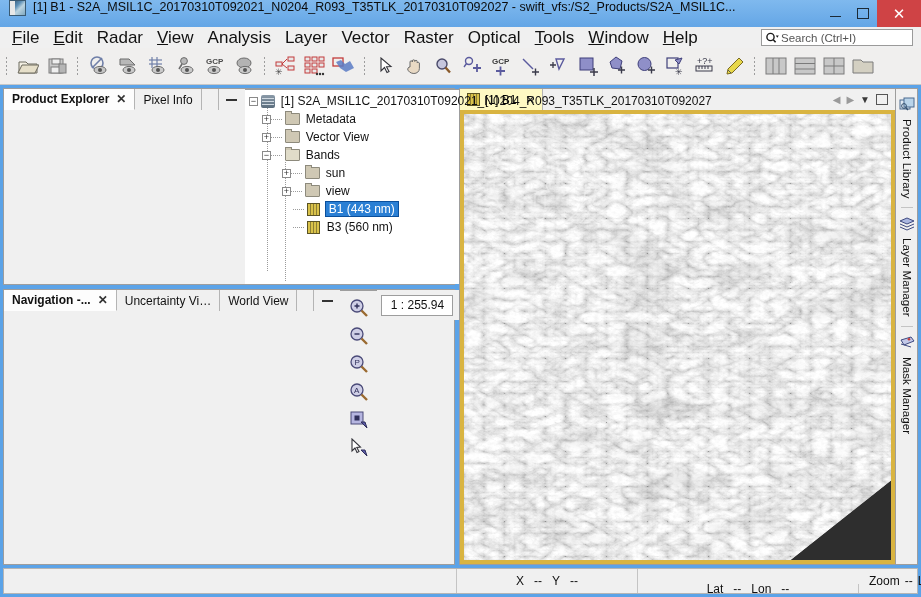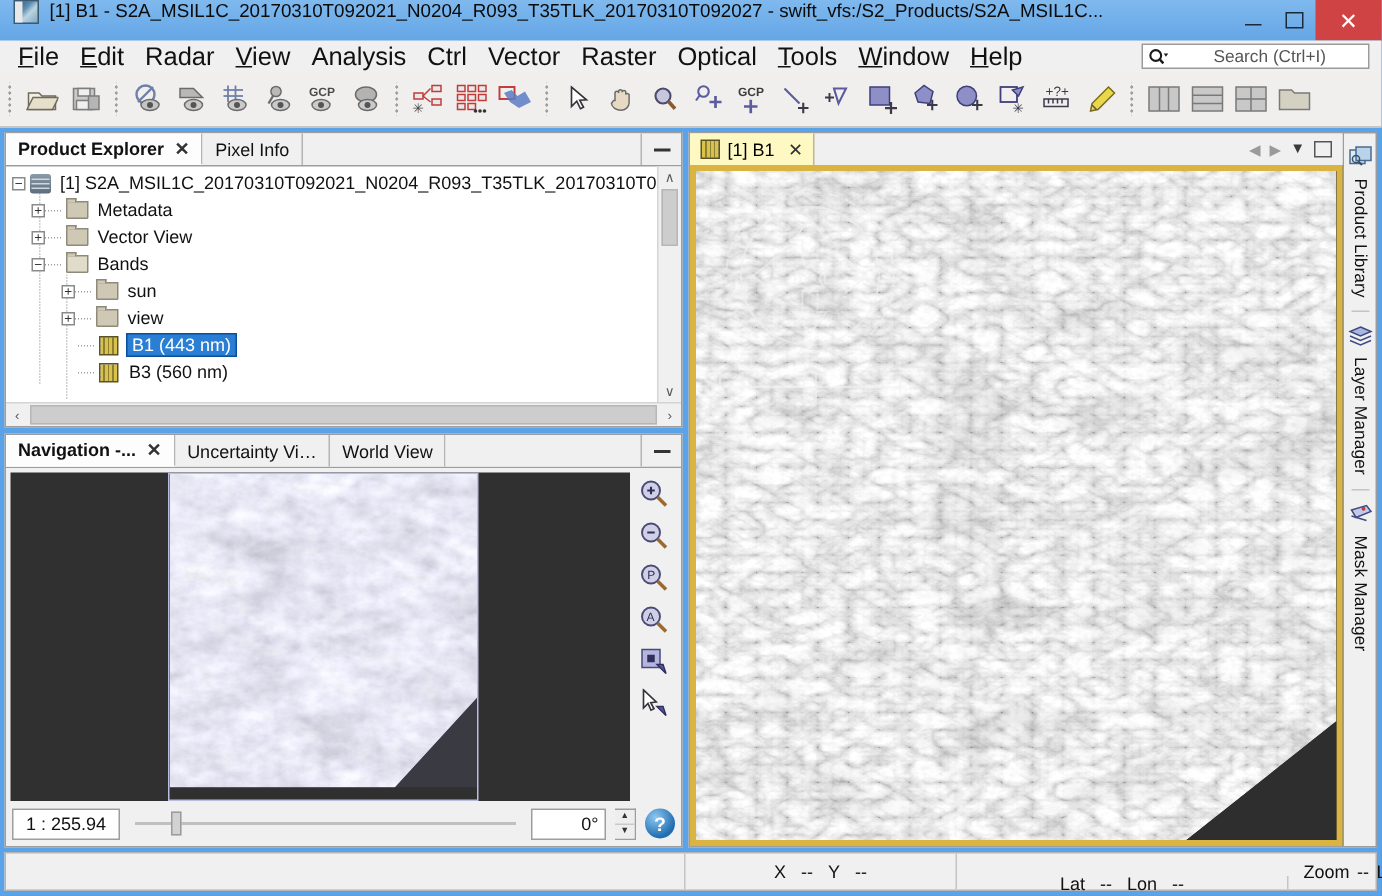--- a/index.html
+++ b/index.html
@@ -56,21 +56,21 @@
   }
   .menu-item u{text-decoration:underline;}
   .searchbox{
     position:absolute;right:8px;top:2px;
     width:152px;height:17px;background:#fff;border:1px solid #9a9a9a;
     display:flex;align-items:center;box-sizing:border-box;
   }
   .search-icon-wrap{width:19px;display:flex;align-items:center;justify-content:center;flex:0 0 auto;}
   .searchbox input{
     border:0;outline:0;font-size:11.5px;font-family:inherit;color:#333;
-    width:100%;background:transparent;padding:0;text-align:center;
+    width:100%;background:transparent;padding:0;
   }
   .searchbox input::placeholder{color:#555;opacity:1;}
 
   
   .toolbar{
     height:36px;flex:0 0 36px;background:#f0efee;
     display:flex;align-items:center;
     border-bottom:1px solid #c7c7c7;
     position:relative;
   }
@@ -88,21 +88,21 @@
   .body{
     flex:1 1 auto;display:flex;min-height:0;background:#5ba3e8;
     padding:3px 3px 0 3px;box-sizing:border-box;
   }
   .left-col{
     width:452px;flex:0 0 452px;display:flex;flex-direction:column;min-height:0;
   }
   .right-col{flex:1 1 auto;display:flex;min-width:0;padding-left:4px;}
 
   
-  .panel{background:#f0f0f0;border:1px solid #9d9d9d;box-sizing:border-box;display:flex;flex-direction:column;min-height:0;}
+  .panel{background:#f0f0f0;border:1px solid #9d9d9d;box-sizing:border-box;display:flex;flex-direction:row;min-height:0;}
   .tabstrip{
     height:21px;flex:0 0 21px;display:flex;align-items:stretch;
     background:#f0f0f0;position:relative;
   }
   .tab{
     display:flex;align-items:center;padding:0 8px;font-size:12px;color:#111;
     border-right:1px solid #b4b4b4;background:#f0f0f0;white-space:nowrap;
   }
   .tab.active{background:#fdfdfd;font-weight:bold;border-bottom:1px solid #fdfdfd;}
   .tab .x{margin-left:7px;font-size:12px;color:#333;}
@@ -282,21 +282,21 @@
         </div>
     </div>
   </div>
 
   <div class="menubar">
     <div class="menu-item"><u>F</u>ile</div>
     <div class="menu-item"><u>E</u>dit</div>
     <div class="menu-item">Radar</div>
     <div class="menu-item"><u>V</u>iew</div>
     <div class="menu-item">Analysis</div>
-    <div class="menu-item">Ctrl</div>
+    <div class="menu-item">Layer</div>
     <div class="menu-item">Vector</div>
     <div class="menu-item">Raster</div>
     <div class="menu-item">Optical</div>
     <div class="menu-item"><u>T</u>ools</div>
     <div class="menu-item"><u>W</u>indow</div>
     <div class="menu-item"><u>H</u>elp</div>
 
     <div class="searchbox">
       <span class="search-icon-wrap">
         <svg width="14" height="12" viewBox="0 0 14 12">

